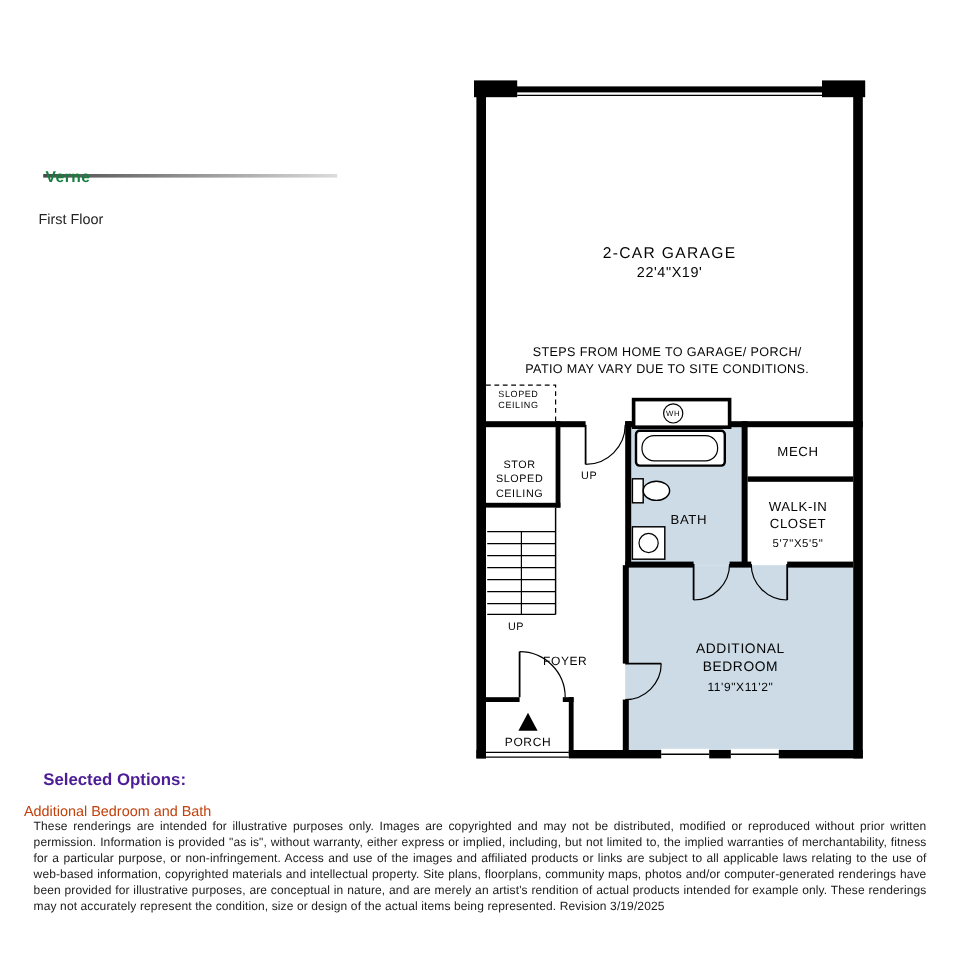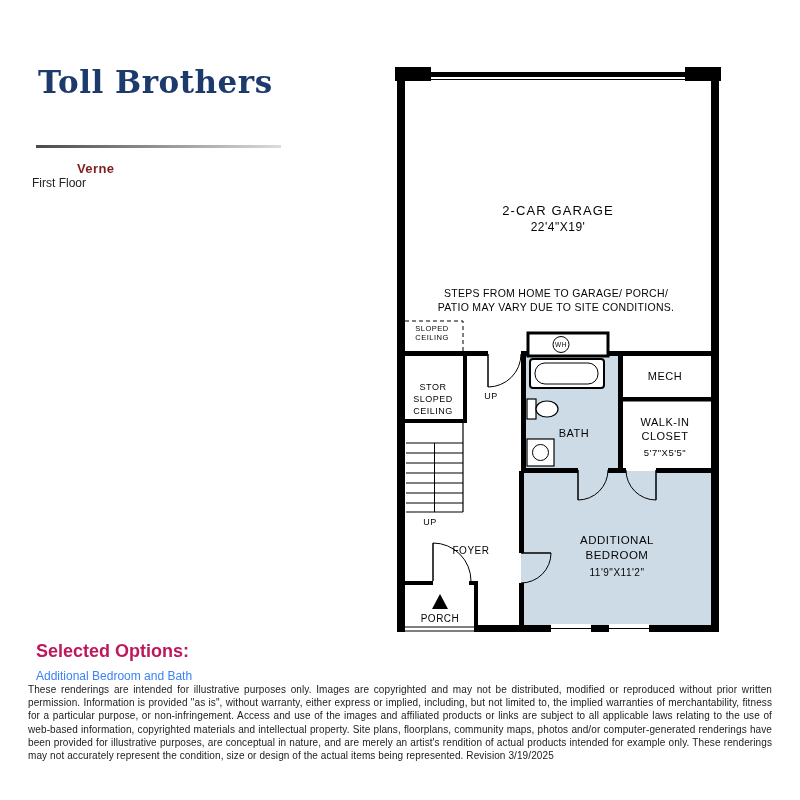--- a/index.html
+++ b/index.html
@@ -4,48 +4,47 @@
 <style>
   * { margin:0; padding:0; box-sizing:border-box; }
   html,body { background:#ffffff; }
   body { width:800px; height:800px; position:relative; font-family:"Liberation Sans", sans-serif; color:#1a1a1a; }
   .page { position:absolute; inset:0; background:#fff; overflow:hidden; }
 
   .logo { position:absolute; left:38px; top:64px; font-family:"DejaVu Serif", serif;
           font-size:31px; font-weight:600; color:var(--brand-navy,#1d3a6d); letter-spacing:0.5px; }
   .divider { position:absolute; left:36px; top:145px; width:245px; height:3px;
              background:linear-gradient(to right,#4a4a4a,#dcdcdc); }
-  .plan-name { position:absolute; left:38px; top:161px; font-size:13px; font-weight:bold;
-               color:#7f1d1d; letter-spacing:0.4px;margin-left:39px; }
+  .plan-name { position:absolute; left:38px; top:140px; font-size:13px; font-weight:bold;
+               color:#15803d; letter-spacing:0.4px; }
   .floor-name { position:absolute; left:32px; top:176px; font-size:12px; color:#222; }
 
   .floorplan { position:absolute; left:393px; top:63px; width:330px; height:575px; }
 
-  .options-heading { position:absolute; left:36px; top:641px; font-size:18px; font-weight:bold; color:#be185d; }
-  .options-item    { position:absolute; left:36px; top:669px; font-size:12px; color:#3b82f6; }
+  .options-heading { position:absolute; left:36px; top:641px; font-size:14px; font-weight:bold; color:#4c1d95; }
+  .options-item    { position:absolute; left:20px; top:669px; font-size:12px; color:#c2410c; }
 
   .disclaimer { position:absolute; left:28px; top:683px; width:744px; font-size:10px;
                 line-height:1.32; color:#1a1a1a; text-align:justify; letter-spacing:0.1px; }
 
   
   .wall { fill:#000; }
   .room { fill:var(--room-fill,#ccdbe6); }
   .thin { stroke:#000; fill:none; }
   .fixture { fill:#fff; stroke:#000; }
   .t { font-family:"Liberation Sans", sans-serif; fill:#050505; text-anchor:middle; letter-spacing:0.5px; }
   .s65{font-size:6.5px;} .s75{font-size:7.5px;} .s9{font-size:9px;} .s95{font-size:9.5px;}
   .s10{font-size:10px;} .s105{font-size:10.5px; letter-spacing:0.3px;} .s11{font-size:11px;}
   .s115{font-size:11.5px;} .s12{font-size:12px;} .s13{font-size:13px; letter-spacing:1.1px;}
 </style>
 </head>
 <body>
 
 <div class="page">
 
-  <div class="logo">Toll Brothers</div>
   <div class="divider"></div>
   <div class="plan-name">Verne</div>
   <div class="floor-name">First Floor</div>
 
   <div class="floorplan">
     <svg viewBox="0 0 330 575" width="330" height="575">
 
       <rect class="room" x="131" y="291" width="94" height="117"></rect>
       <rect class="room" x="128" y="408" width="190" height="154"></rect>
 

